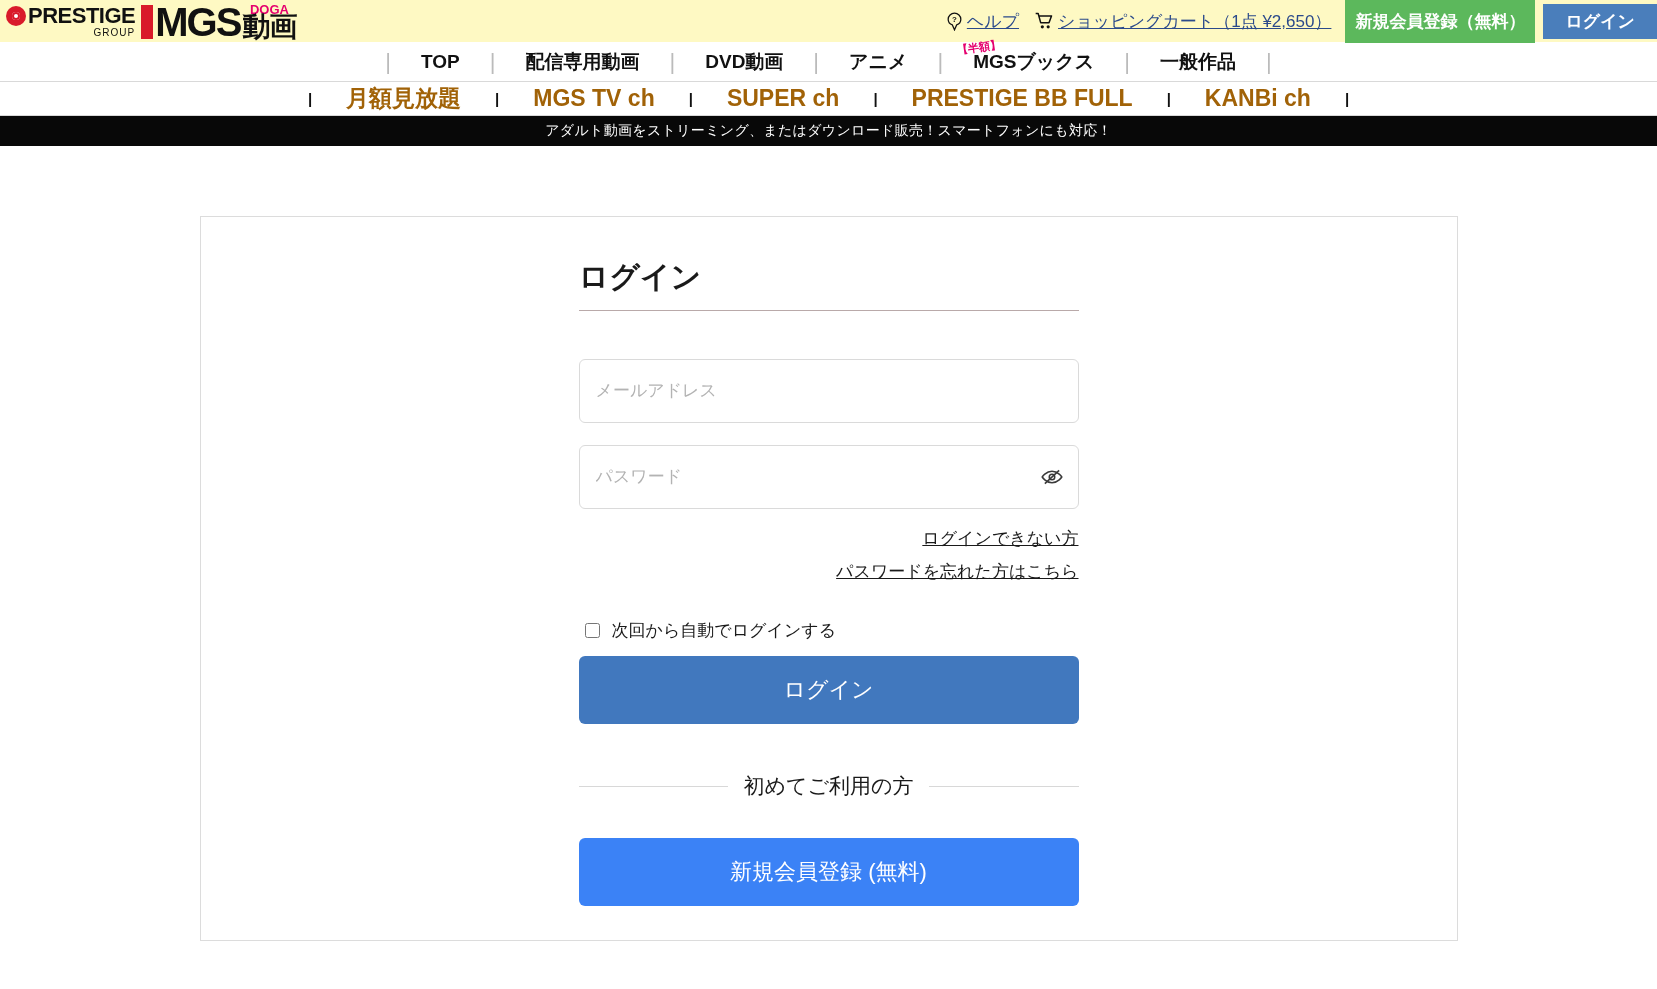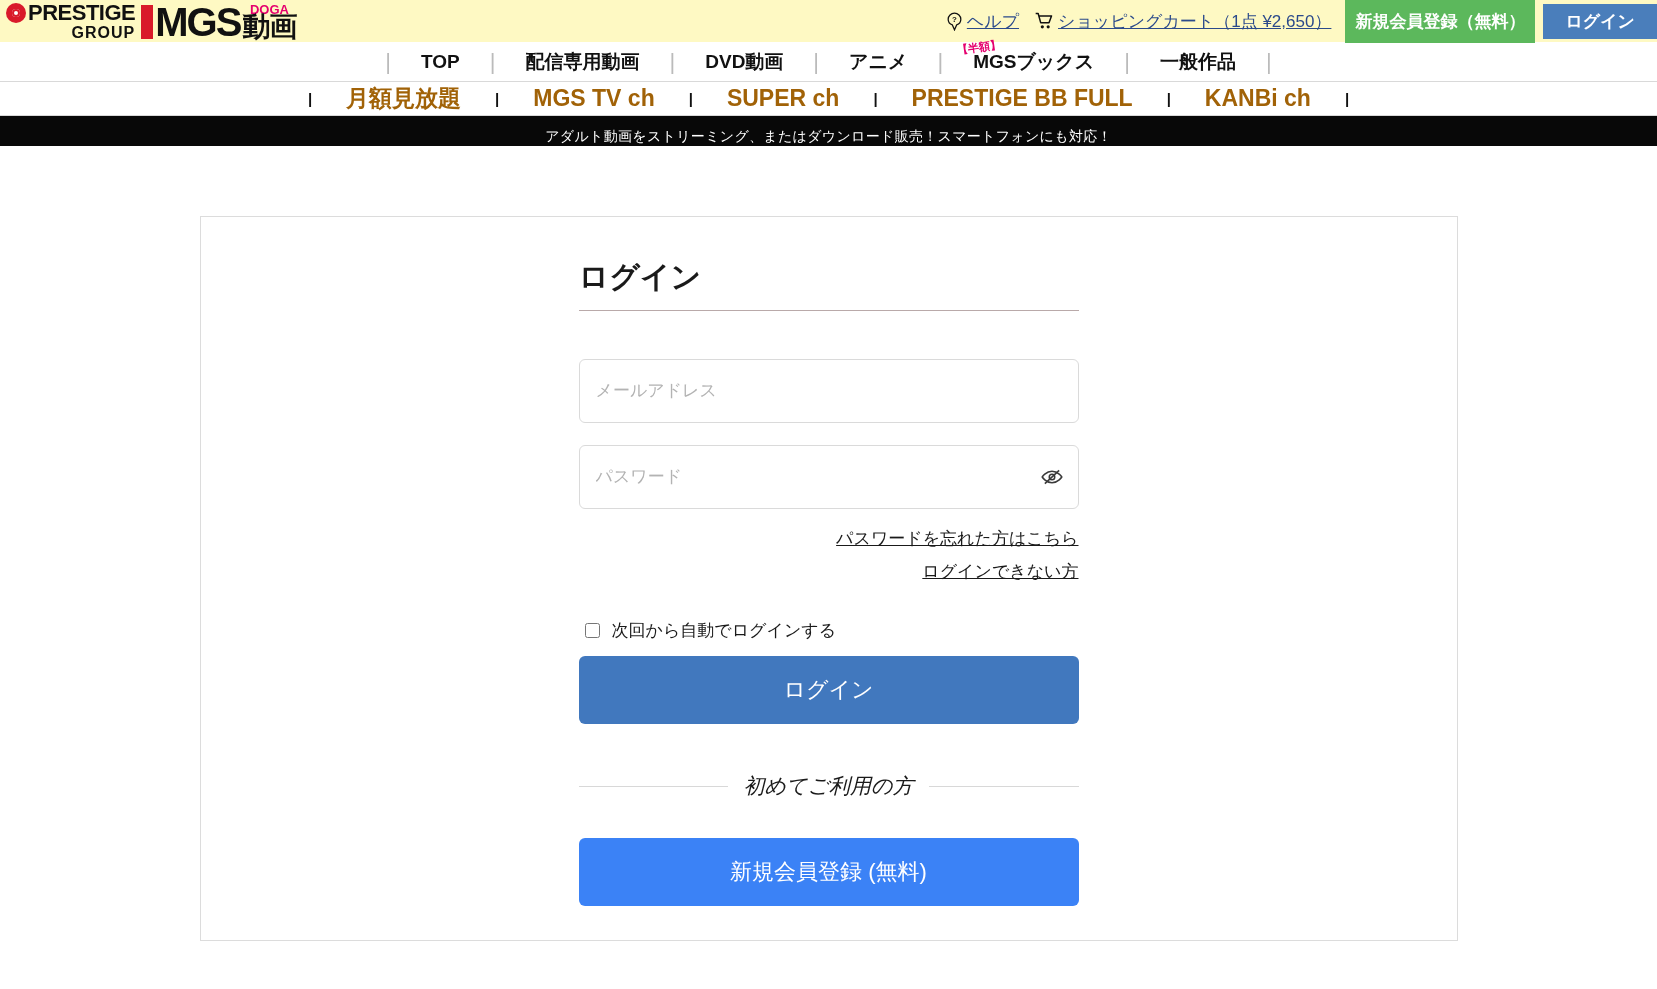--- a/index.html
+++ b/index.html
@@ -36,21 +36,21 @@
     content: ""; width: 8px; height: 8px; border-radius: 50%;
     background: #fff; box-shadow: inset 0 0 0 2px #d91a2a;
   }
   .lp-name {
     font-family: "Liberation Sans Narrow", "Liberation Sans", sans-serif;
     font-weight: 700; font-size: 22px; letter-spacing: -0.5px;
     color: #111; font-stretch: condensed;
   }
   .lp-group {
     align-self: flex-end;
-    font-weight: 700; font-size: 16px; letter-spacing: 1px;
+    font-weight: 400; font-size: 10px; letter-spacing: 1px;
     color: #111; margin-top: 1px;
   }
   .logo-mgs {
     display: flex; align-items: flex-end; margin-left: 6px; position: relative;
   }
   .mgs-bar { width: 12px; height: 34px; background: #d91a2a; margin-right: 2px; }
   .mgs-text {
     font-weight: 700; font-size: 40px; line-height: 0.82;
     letter-spacing: -2px; color: #111;
     font-family: "Liberation Sans", sans-serif;
@@ -118,21 +118,21 @@
   }
   .nav-sub .sep { color: #111; font-size: 15px; font-weight: 700; padding: 0 2px; }
   .nav-sub-item {
     font-weight: 700; font-size: 23px; color: #a16207;
     padding: 0 32px; cursor: pointer; white-space: nowrap;
   }
 
   
   .promo-bar {
     height: 30px; background: #080808;
-    display: flex; align-items: flex-end; justify-content: center;
+    display: flex; align-items: center; justify-content: center;
   }
   .promo-text { color: #fff; font-size: 14px; letter-spacing: 0.3px; }
 
   
   .page-body { background: #fff; padding-top: 70px; }
   .login-card {
     width: 1258px; margin: 0 auto;
     border: 1px solid #dcdcdc; background: #fff;
     padding: 40px 0 34px 0;
     min-height: 680px;
@@ -182,21 +182,20 @@
     display: block; width: 100%; height: 68px;
     background: #4178be; color: #fff;
     border: none; border-radius: 6px;
     font-size: 22px; cursor: pointer;
     font-family: "Liberation Sans", sans-serif;
   }
 
   .divider {
     display: flex; align-items: center; gap: 16px;
     margin: 48px 0 38px 0;
-    font-style: italic;
   }
   .divider .line { flex: 1; height: 1px; background: #d8d8d8; }
   .divider .dtext { font-size: 21px; color: #1a1a1a; white-space: nowrap; }
 
   .btn-success {
     display: block; width: 100%; height: 68px;
     background: #3b82f6; color: #fff;
     border: none; border-radius: 6px;
     font-size: 22px; cursor: pointer;
     font-family: "Liberation Sans", sans-serif;
@@ -314,22 +313,22 @@
         <button class="eye-btn">
           <svg width="22" height="16" viewBox="0 0 24 18">
             <path d="M1 9s4-6.5 11-6.5S23 9 23 9s-4 6.5-11 6.5S1 9 1 9z" fill="none" stroke="#3a3a3a" stroke-width="1.7"></path>
             <circle cx="12" cy="9" r="3.1" fill="none" stroke="#3a3a3a" stroke-width="1.7"></circle>
             <line x1="4" y1="16.5" x2="20" y2="1.5" stroke="#3a3a3a" stroke-width="1.8"></line>
           </svg>
         </button>
       </div>
 
       <div class="links">
+        <a>ログインできない方</a>
         <a>パスワードを忘れた方はこちら</a>
-        <a>ログインできない方</a>
       </div>
 
       <div class="remember">
         <input type="checkbox" id="rem" style="">
         <label for="rem">次回から自動でログインする</label>
       </div>
 
       <button class="btn-primary">ログイン</button>
 
       <div class="divider">

